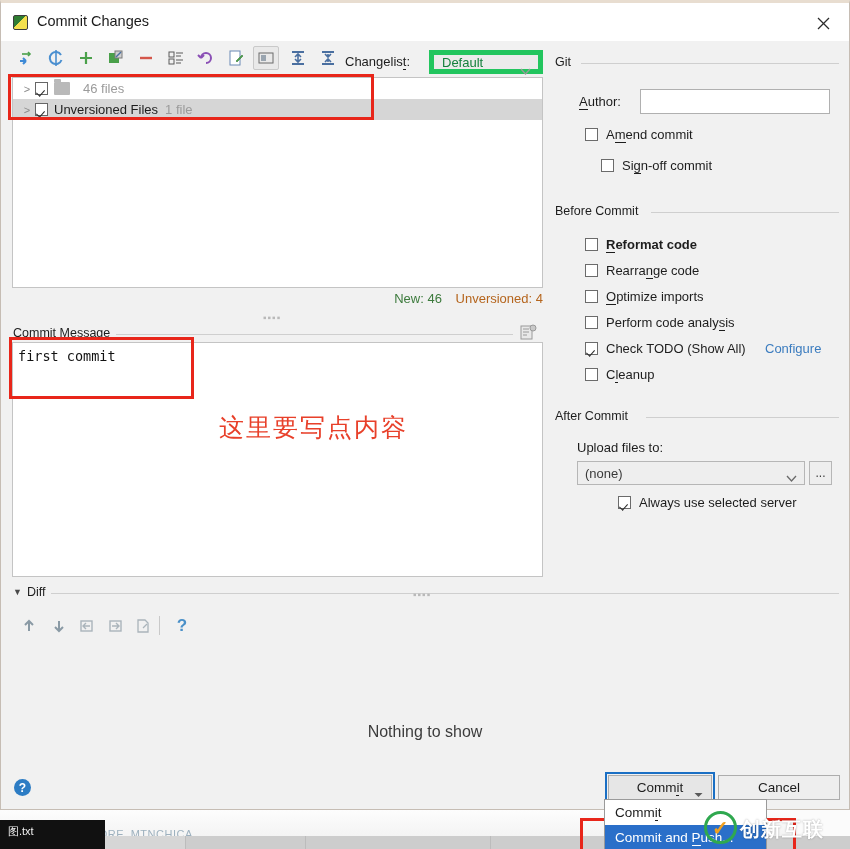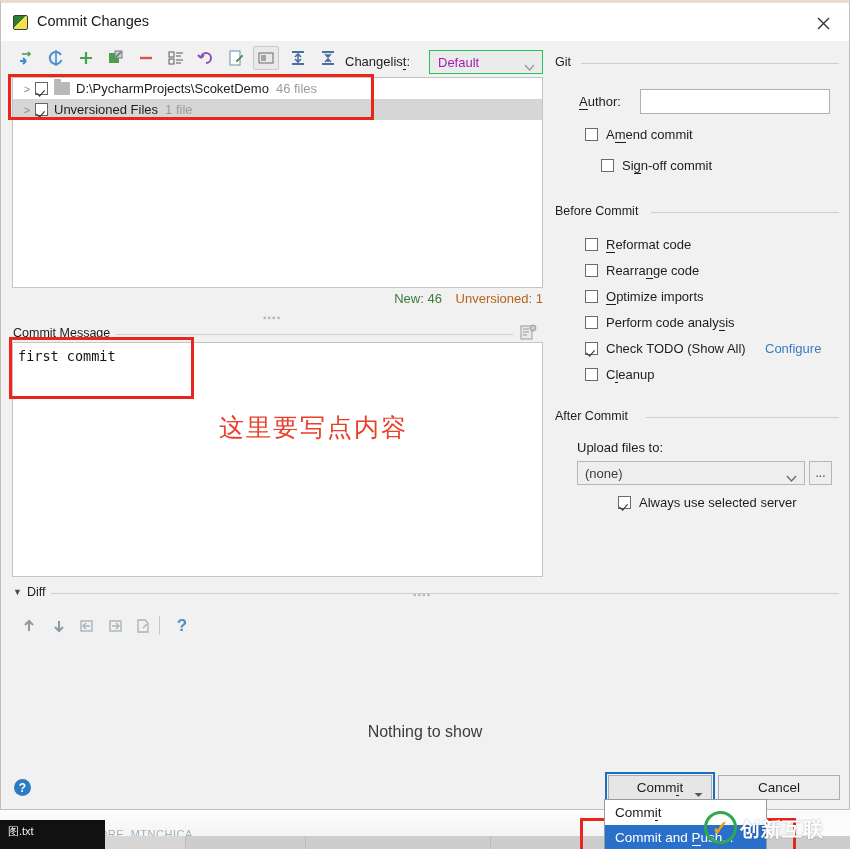--- a/index.html
+++ b/index.html
@@ -90,22 +90,22 @@
   #tb-sep {
     position: absolute; left: 252px; top: 43px; width: 26px; height: 24px;
     border: 1px solid #c9c9c9; background: #e9e9e9; border-radius: 2px;
   }
   #changelist-label {
     position: absolute; left: 344px; top: 51px; font-size: 13px; color: #1d1d1d;
   }
   #changelist-label u { text-decoration: none; border-bottom: 1px solid #1d1d1d; }
   #changelist-select {
     position: absolute; left: 428px; top: 47px; width: 114px; height: 24px;
-    background: #ebebeb; border: 1px solid #22c55e;
-    font-size: 13px; color: #a21caf;
+    background: #ebebeb; border: 5px solid #22c55e;
+    font-size: 13px; color: #15803d;
     display: flex; align-items: center; cursor: pointer;
   }
   #changelist-select span.val { margin-left: 8px; }
   #changelist-caret {
     position: absolute; right: 7px; top: 8px;
   }
 
   
   #tree {
     position: absolute; left: 11px; top: 74px; width: 531px; height: 211px;
@@ -429,34 +429,33 @@
           <path d="M1 1 L5.5 6 L10 1" stroke="#9a9a9a" stroke-width="1.3" fill="none"></path>
         </svg>
     </span>
   </div>
 
   <div id="tree">
     <div class="tree-row">
       <span class="arrow">&gt;</span>
       <span class="cbx checked"></span>
       <span class="folder-ico"></span>
-      <span class="tree-name">D:\PycharmProjects\ScoketDemo</span>
       <span class="tree-count">46 files</span>
     </div>
     <div class="tree-row selected">
       <span class="arrow">&gt;</span>
       <span class="cbx checked"></span>
       <span class="tree-name">Unversioned Files</span>
       <span class="tree-count">1 file</span>
     </div>
   </div>
 
   <div id="status-line">
     <span class="stat-new">New: 46</span>
-    <span class="stat-unv">Unversioned: 1</span>
+    <span class="stat-unv">Unversioned: 4</span>
   </div>
   <div id="splitter-dots">▪▪▪▪</div>
 
   <div id="cm-rule"></div>
   <div id="cm-label">Commit Message</div>
   <div id="cm-doc-icon">
     <svg width="18" height="18" viewBox="0 0 18 18">
       <rect x="2" y="3" width="11" height="13" fill="#e9e9e9" stroke="#9a9a9a"></rect>
       <path d="M4 6 H10 M4 9 H10 M4 12 H8" stroke="#9a9a9a" stroke-width="1"></path>
       <circle cx="14" cy="5" r="3" fill="#c9c9c9" stroke="#9a9a9a"></circle>
@@ -516,21 +515,21 @@
     <span>A<u>m</u>end commit</span>
   </div>
   <div class="chk-row" style="left:584px;top:155px;padding-left:16px;">
     <span class="chk-box"></span>
     <span>Si<u>g</u>n-off commit</span>
   </div>
 
   <div class="grp-label" style="left:554px;top:201px;">Before Commit</div>
   <div class="grp-rule" style="left:650px;top:209px;width:188px;"></div>
 
-  <div class="chk-row" style="left:584px;top:234px;">
+  <div class="chk-row" style="left:584px;top:234px;font-weight:bold;">
     <span class="chk-box"></span>
     <span><u>R</u>eformat code</span>
   </div>
   <div class="chk-row" style="left:584px;top:260px;">
     <span class="chk-box"></span>
     <span>Rearra<u>n</u>ge code</span>
   </div>
   <div class="chk-row" style="left:584px;top:286px;">
     <span class="chk-box"></span>
     <span><u>O</u>ptimize imports</span>

